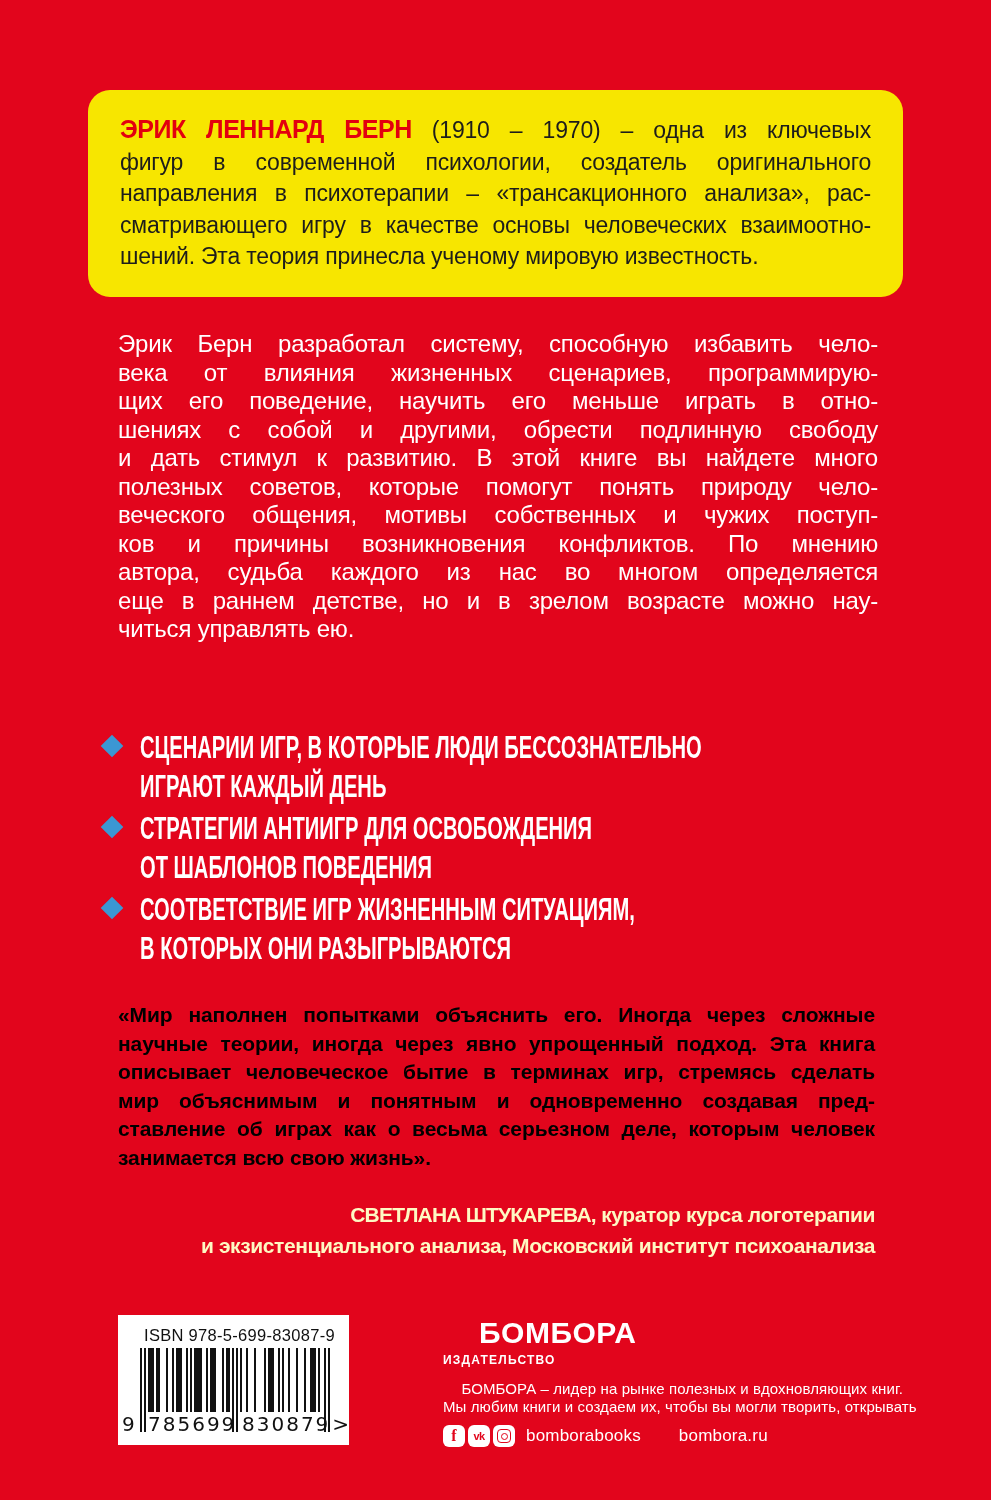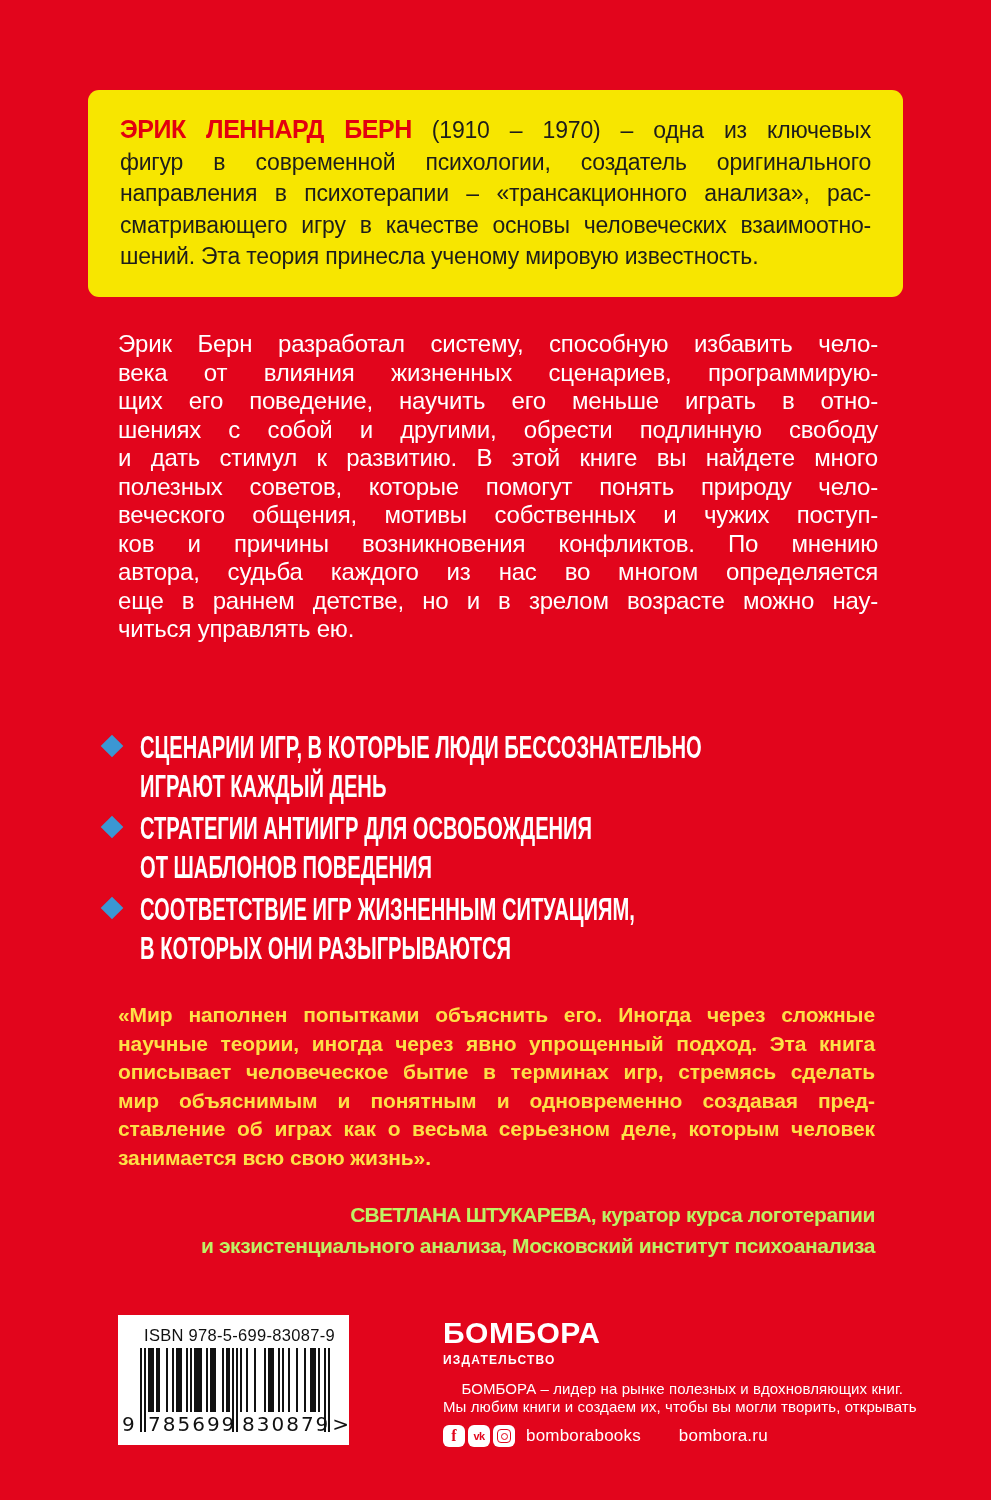--- a/index.html
+++ b/index.html
@@ -8,21 +8,21 @@
     background:#e2051c;
     font-family:"Liberation Sans","DejaVu Sans",sans-serif;
     position:relative;overflow:hidden;
     -webkit-font-smoothing:antialiased;
   }
   .cover{position:absolute;inset:0;}
 
   
   .author-box{
     position:absolute;left:88px;top:90px;width:815px;height:207px;
-    background:#f7e600;border-radius:11px;box-sizing:border-box;
+    background:#f7e600;border-radius:22px;box-sizing:border-box;
     padding:24px 32px 0 32px;
   }
   .author-box .jline{
     font-size:23px;line-height:31.5px;color:#1d1d1b;
     text-align:justify;text-align-last:justify;letter-spacing:-0.2px;
   }
   .author-box .jline.last{text-align-last:left;}
   .author-name{color:#e3000f;font-weight:bold;font-size:25px;letter-spacing:-0.5px;}
 
   
@@ -46,29 +46,29 @@
   }
   .li-text{
     transform:scaleX(0.65);transform-origin:0 0;width:154%;
     font-weight:bold;color:#ffffff;font-size:31px;line-height:39px;
   }
   .li-text div{white-space:nowrap;}
 
   
   .quote{position:absolute;left:118px;top:1001px;width:757px;}
   .quote .jline{
-    font-size:21px;line-height:28.6px;color:#fde047;font-weight:bold;
+    font-size:21px;line-height:28.6px;color:#000000;font-weight:bold;
     text-align:justify;text-align-last:justify;letter-spacing:-0.1px;
   }
   .quote .jline.last{text-align-last:left;}
 
   
   .attribution{
     position:absolute;left:118px;top:1199px;width:757px;
-    text-align:right;color:#bef264;font-weight:bold;
+    text-align:right;color:#fef9c3;font-weight:bold;
     font-size:21px;line-height:31px;letter-spacing:-0.4px;
   }
   .attr-name{letter-spacing:-0.8px;}
 
   
   .barcode-box{
     position:absolute;left:118px;top:1315px;width:231px;height:130px;
     background:#ffffff;
   }
   .bc-isbn{
@@ -81,21 +81,21 @@
     position:absolute;font-size:20px;color:#111111;bottom:4px;
     font-family:"DejaVu Sans","Liberation Sans",sans-serif;
   }
   .bc-first{left:4px;}
   .bc-g1{left:30px;width:80px;text-align:center;letter-spacing:2px;}
   .bc-g2{left:124px;width:80px;text-align:center;letter-spacing:2px;}
   .bc-tail{right:0px;}
 
   
   .publisher{position:absolute;left:443px;top:1316px;width:460px;color:#ffffff;}
-  .pub-logo{font-size:30px;font-weight:bold;letter-spacing:0.5px;}
+  .pub-logo{font-size:30px;font-weight:bold;letter-spacing:0.5px;margin-left:36px;}
   .pub-subtitle{font-size:12px;font-weight:bold;letter-spacing:1.2px;margin-top:3px;}
   .pub-tagline{margin-top:13px;}
   .pub-tagline div{font-size:15px;line-height:17.5px;white-space:nowrap;letter-spacing:0.1px;text-align:right;}
   .social-row{margin-top:10px;display:flex;align-items:center;}
   .soc-ico{
     width:22px;height:22px;border-radius:6px;background:#ffffff;color:#e2051c;
     display:flex;align-items:center;justify-content:center;
     margin-right:3px;font-weight:bold;flex:none;
   }
   .soc-ico.fb{font-size:16px;font-family:"Liberation Serif",serif;}

